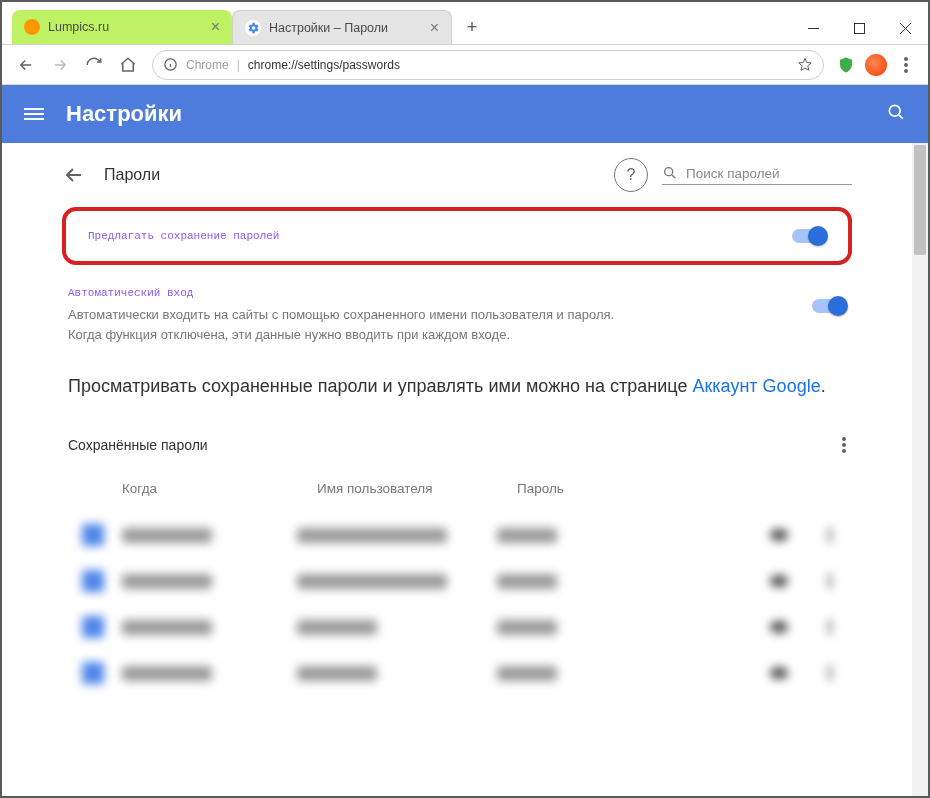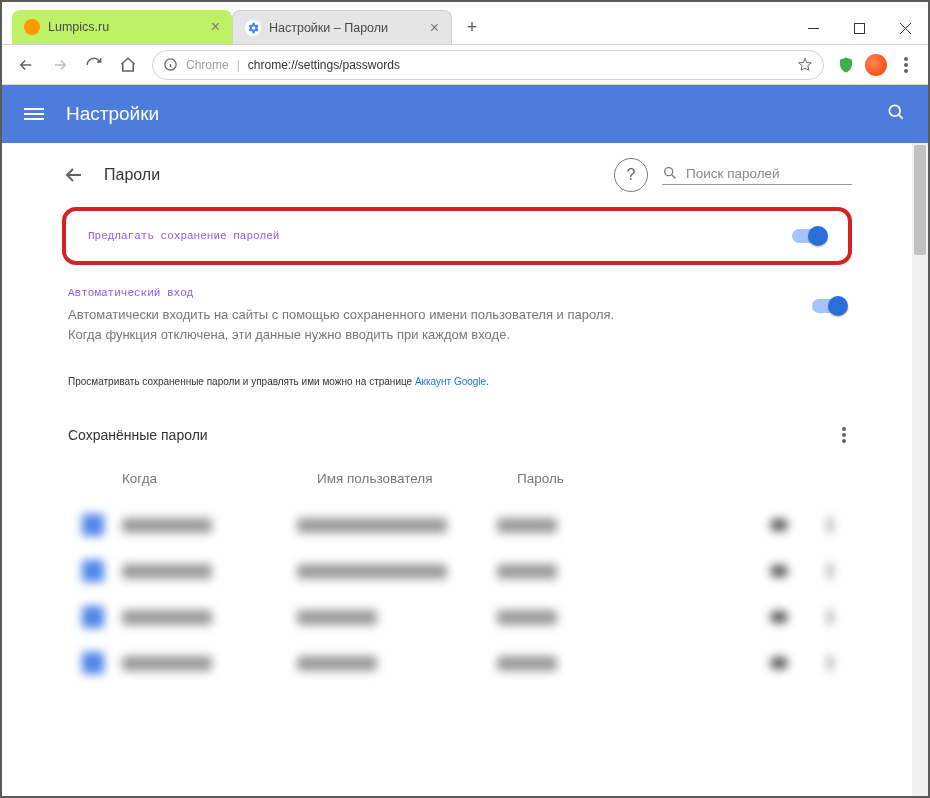--- a/index.html
+++ b/index.html
@@ -32,21 +32,21 @@
 .ext { width:28px; height:28px; display:flex; align-items:center; justify-content:center; }
 .shield { position:relative;}
 .shield svg{width:18px;height:18px;}
 .avatar { width:22px; height:22px; border-radius:50%; background:radial-gradient(circle at 40% 40%, #ff8a50, #ff5722 60%, #e64a19);}
 .kebab { width:28px;height:28px;display:flex;align-items:center;justify-content:center;color:#5f6368;}
 
 
 .bluehdr { height:58px; background:#4E7CDD; display:flex; align-items:center; padding:0 22px; color:#fff; }
 .bluehdr .ham { width:20px; margin-right:22px;}
 .bluehdr .ham div{height:2px;background:#fff;margin:3px 0;}
-.bluehdr .title { font-size:19px; font-weight:400; }
+.bluehdr .title { font-size:22px; font-weight:700; }
 .bluehdr .srch { margin-left:auto; }
 .bluehdr .srch svg{width:20px;height:20px;stroke:#fff;}
 
 
 .page { height:673px; overflow:hidden; position:relative; display:flex;}
 .content { flex:1; padding:0 60px; }
 .scrollbar { width:16px; background:#f1f1f1; position:relative;}
 .scrollthumb { position:absolute; top:2px; left:2px; right:2px; height:110px; background:#c1c1c1; border-radius:2px;}
 
 .subhdr { display:flex; align-items:center; height:64px; }
@@ -58,21 +58,21 @@
 .subhdr .psearch svg{width:16px;height:16px;margin-right:8px;}
 .highlight { border:4px solid #d62222; border-radius:14px; padding:4px; margin-bottom:12px;}
 .settingrow { display:flex; align-items:center; padding:14px 18px; }
 .settingrow .lbl { font-size:11px; color:#8b5cf6;font-family:Liberation Mono, monospace; }
 .settingrow .desc { font-size:13px; color:#777; margin-top:6px; line-height:1.5; max-width:560px;}
 .settingrow .switch { margin-left:auto; }
 
 .switch { width:34px; height:14px; background:#a6c4f9; border-radius:7px; position:relative;}
 .switch::after { content:""; position:absolute; right:-2px; top:-3px; width:20px; height:20px; background:#2a6edb; border-radius:50%; box-shadow:0 1px 2px rgba(0,0,0,0.3);}
 
-.linktext { font-size:10px; color:#333; padding:14px 6px 22px 6px; }
+.linktext { font-size:18px; color:#333; padding:14px 6px 22px 6px; }
 .linktext a { color:#1a73e8; text-decoration:none;}
 
 .sectionhdr { display:flex; align-items:center; padding:16px 6px 16px 6px;}
 .sectionhdr .t { font-size:14px; color:#333;}
 .sectionhdr .dots { margin-left:auto; color:#5f6368;}
 .dots span{display:block;width:4px;height:4px;background:#5f6368;border-radius:50%;margin:2px 0;}
 
 .colhdr { display:flex; padding:10px 6px 16px 60px; font-size:13.5px; color:#777;}
 .colhdr .c1{width:195px;}
 .colhdr .c2{width:200px;}

